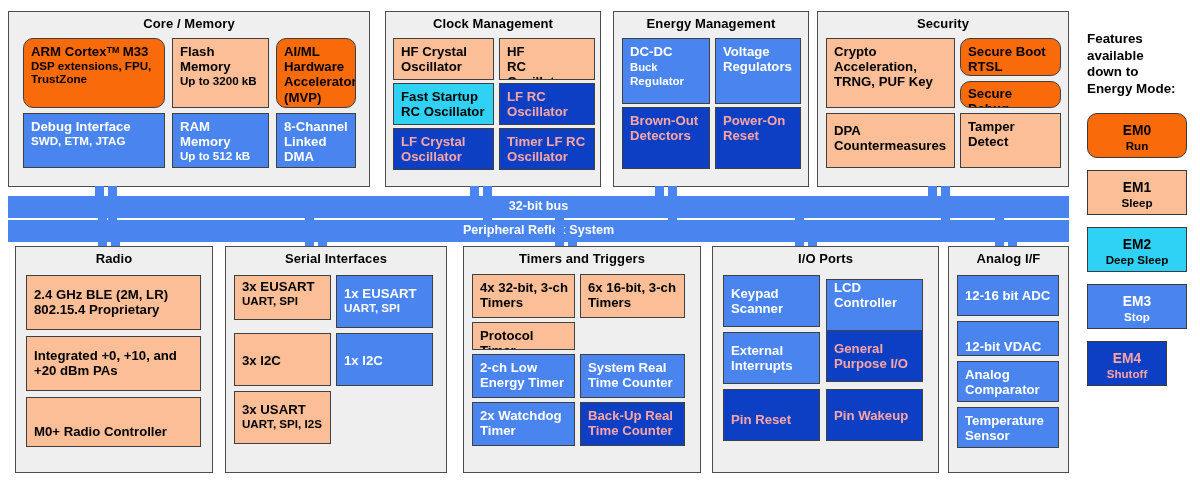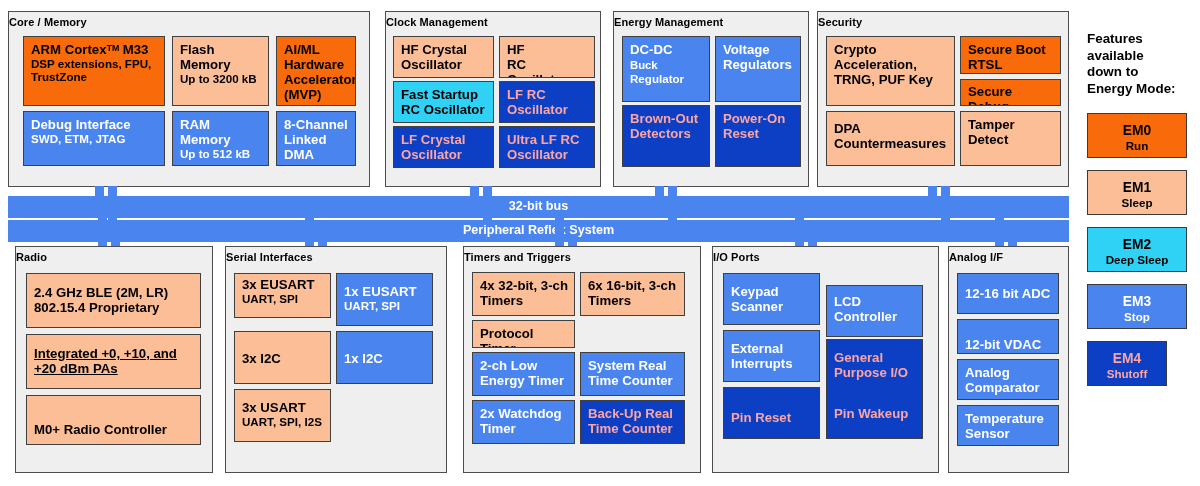--- a/index.html
+++ b/index.html
@@ -11,23 +11,23 @@
   #root{position:relative;width:1200px;height:486px;overflow:hidden;background:#fff;}
 
   
   .panel{
     position:absolute;
     background:#efefef;
     border:1.5px solid #4d4d4d;
     box-sizing:border-box;
   }
   .panel-title{
-    text-align:left;
+    text-align:center;
     font-weight:bold;
-    font-size:11px;
+    font-size:13px;
     color:#000;
     letter-spacing:.1px;
     margin-top:5px;
     margin-bottom:4px;
     line-height:1.05;
   }
   .panel-body{
     position:relative;
     box-sizing:border-box;
   }
@@ -40,21 +40,21 @@
     padding:5px 6px 4px 7px;
     font-weight:bold;
     line-height:1.16;
     overflow:hidden;
   }
   .blk .t1{font-size:13.2px;display:block;}
   .blk .t2{font-size:11.6px;display:block;font-weight:bold;}
   .blk .inline-sm{font-size:11.3px;font-weight:bold;}
 
   
-  .em0{background:#f96a0a;color:#000;}
+  .em0{background:#f96a0a;color:#000;border-radius:10px;}
   .em1{background:#fbbe97;color:#000;}
   .em2{background:#2fd2f4;color:#000;}
   .em3{background:#4a85ef;color:#fff;}
   .em4{background:#0c3fc4;color:#fca5a5;}
 
   
   .bus{
     position:absolute;
     background:#4a85ef;
     color:#fff;
@@ -146,21 +146,21 @@
       </div>
       <div class="blk em4" style="left:113px;top:48px;width:96px;height:42px;">
         <span class="t1">LF RC</span>
         <span class="t1">Oscillator</span>
       </div>
       <div class="blk em4" style="left:7px;top:93px;width:101px;height:42px;">
         <span class="t1">LF Crystal</span>
         <span class="t1">Oscillator</span>
       </div>
       <div class="blk em4" style="left:113px;top:93px;width:96px;height:42px;">
-        <span class="t1">Ultra LF RC</span>
+        <span class="t1">Timer LF RC</span>
         <span class="t1">Oscillator</span>
       </div>
     </div>
   </div>
 
   <div class="panel" style="left:613px;top:11px;width:196px;height:176px;">
     <div class="panel-title">Energy Management</div>
     <div class="panel-body" style="height:140px;">
       <div class="blk em3" style="left:8px;top:3px;width:88px;height:66px;">
         <span class="t1"><span>DC-DC</span><span class="inline-sm"> Buck</span></span>
@@ -233,21 +233,21 @@
   <div class="stub" style="left:995px;top:214px;width:9px;height:33px;"></div>
   <div class="stub" style="left:1008px;top:238px;width:9px;height:9px;"></div>
 
   <div class="panel" style="left:15px;top:246px;width:198px;height:227px;">
     <div class="panel-title">Radio</div>
     <div class="panel-body" style="height:190px;">
       <div class="blk em1" style="left:10px;top:5px;width:175px;height:55px;padding-top:11px;">
         <span class="t1">2.4 GHz BLE (2M, LR)</span>
         <span class="t1">802.15.4 Proprietary</span>
       </div>
-      <div class="blk em1" style="left:10px;top:66px;width:175px;height:55px;padding-top:11px;text-decoration:underline;">
+      <div class="blk em1" style="left:10px;top:66px;width:175px;height:55px;padding-top:11px;">
         <span class="t1">Integrated +0,  +10, and</span>
         <span class="t1">+20 dBm PAs</span>
       </div>
       <div class="blk em1" style="left:10px;top:127px;width:175px;height:50px;padding-top:26px;">
         <span class="t1">M0+ Radio Controller</span>
       </div>
     </div>
   </div>
 
   <div class="panel" style="left:225px;top:246px;width:222px;height:227px;">
@@ -307,29 +307,29 @@
     </div>
   </div>
 
   <div class="panel" style="left:712px;top:246px;width:227px;height:227px;">
     <div class="panel-title">I/O Ports</div>
     <div class="panel-body" style="height:190px;">
       <div class="blk em3" style="left:10px;top:5px;width:97px;height:52px;padding-top:10px;">
         <span class="t1">Keypad</span>
         <span class="t1">Scanner</span>
       </div>
-      <div class="blk em3" style="left:113px;top:17px;width:97px;height:52px;padding-top:8px;">
+      <div class="blk em3" style="left:113px;top:9px;width:97px;height:52px;padding-top:0;">
         <span class="t1">LCD</span>
         <span class="t1">Controller</span>
       </div>
       <div class="blk em3" style="left:10px;top:62px;width:97px;height:52px;padding-top:10px;">
         <span class="t1">External</span>
         <span class="t1">Interrupts</span>
       </div>
-      <div class="blk em4" style="left:113px;top:71px;width:97px;height:52px;padding-top:10px;">
+      <div class="blk em4" style="left:113px;top:60px;width:97px;height:52px;padding-top:10px;">
         <span class="t1">General</span>
         <span class="t1">Purpose I/O</span>
       </div>
       <div class="blk em4" style="left:10px;top:119px;width:97px;height:52px;padding-top:22px;">
         <span class="t1">Pin Reset</span>
       </div>
       <div class="blk em4" style="left:113px;top:119px;width:97px;height:52px;padding-top:18px;">
         <span class="t1">Pin Wakeup</span>
       </div>
     </div>

